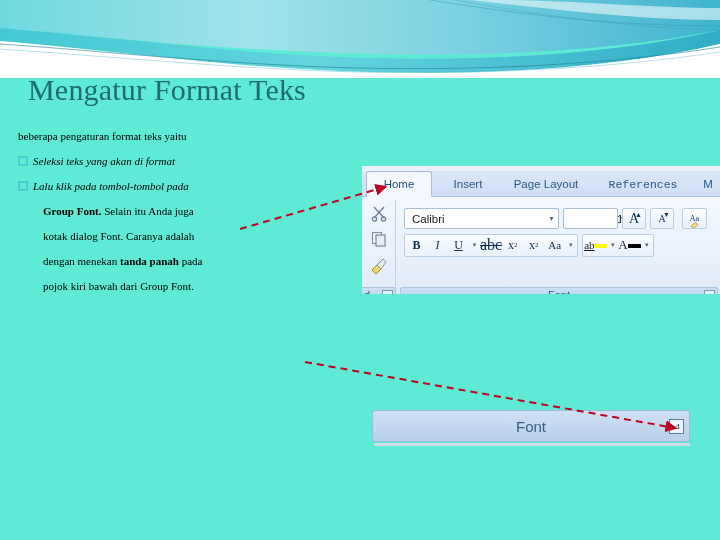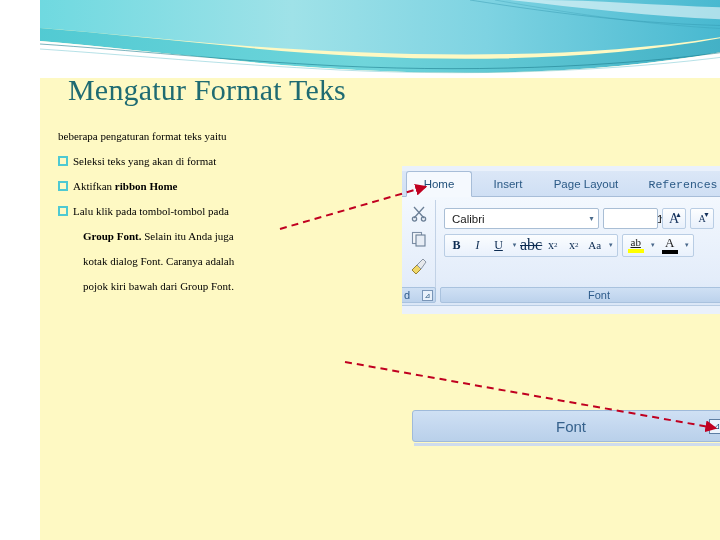--- a/index.html
+++ b/index.html
@@ -5,21 +5,21 @@
   * { box-sizing: border-box; margin: 0; padding: 0; }
 
   body {
     width: 720px; height: 540px;
     background: #ffffff;
     font-family: "Liberation Serif", serif;
     overflow: hidden;
     position: relative;
   }
 
-  .slide { position: absolute; inset: 0; background: #fef9c3; overflow: hidden; margin-left: 40px; }
+  .slide { position: absolute; inset: 0; background: #5eead4; overflow: hidden; }
 
   
   .swoosh-wrap { position: absolute; left: 0; top: 0; width: 720px; height: 78px; overflow: hidden; }
   .swoosh-wrap svg { display: block; }
 
   
   .title {
     position: absolute;
     left: 28px; top: 72px;
     width: 400px;
@@ -47,29 +47,29 @@
     display: flex;
     align-items: flex-start;
     gap: 5px;
   }
   .bullet-box {
     flex: 0 0 auto;
     width: 10px; height: 10px;
     border: 2px solid #4ec9d2;
     margin-top: 7px;
   }
-  .bullet-text { flex: 1 1 auto; }
+  .bullet-text { flex: 1 1 auto; font-style: italic; }
   .bullet-text b { font-weight: bold; }
   .indent-line { padding-left: 25px; }
 
   
   .ribbon-panel {
     position: absolute;
     left: 362px; top: 166px;
-    width: 358px; height: 148px;
+    width: 358px; height: 128px;
     background: #eaf1fb;
     overflow: hidden;
   }
   .ribbon-tabstrip {
     position: absolute; left: 0; top: 5px;
     width: 358px; height: 26px;
     background: linear-gradient(#dbe7f7, #cfdff4);
     border-bottom: 1px solid #a7bdd8;
   }
   .tab {
@@ -130,21 +130,21 @@
     height: 23px; display: flex; align-items: center; padding: 0 1px;
   }
   .fbtn {
     min-width: 21px; height: 21px;
     display: flex; align-items: center; justify-content: center;
     font-family: "Liberation Serif", serif; font-size: 12px; color: #0d2c52;
     position: relative;
   }
   .dd-caret { width: 11px; height: 21px; display: flex; align-items: center; justify-content: center; font-size: 7px; color: #49688b; }
 
-  .clr-btn { width: 23px; height: 21px; position: relative; display: flex; flex-direction: column; align-items: center; justify-content: center; }
+  .clr-btn { width: 23px; height: 21px; position: relative; display: flex; flex-direction: row; align-items: center; justify-content: center; }
   .clr-glyph { font-size: 11px; line-height: 11px; font-family: "Liberation Serif", serif; color: #1a1a1a; }
   .clr-bar { width: 16px; height: 4px; margin-top: 1px; }
 
   
   .cap-row { position: absolute; left: 0; bottom: 2px; width: 358px; height: 17px; }
   .cap-bar {
     position: absolute; bottom: 0; height: 16px;
     background: linear-gradient(#cfe0f4, #bcd2ec);
     border: 1px solid #a9c2de; border-radius: 2px;
     display: flex; align-items: center; justify-content: center;
@@ -220,34 +220,31 @@
 
   <div class="body-block">
 
     <div class="plain-line">beberapa pengaturan format teks yaitu</div>
 
     <div class="bullet-item">
       <span class="bullet-box"></span>
       <span class="bullet-text">Seleksi teks yang akan di format</span>
     </div>
 
-    <div class="bullet-item">
-      <span class="bullet-box"></span>
-      <span class="bullet-text"><span>Aktifkan </span><b>ribbon Home</b></span>
-    </div>
 
     <div class="bullet-item">
       <span class="bullet-box"></span>
       <span class="bullet-text">Lalu klik pada tombol-tombol pada</span>
     </div>
 
     <div class="indent-line"><b>Group Font.</b><span>   Selain itu Anda juga</span></div>
 
     <div class="indent-line">kotak dialog Font. Caranya adalah</div>
 
+    <div class="indent-line"><span>dengan menekan </span><b>tanda panah</b><span> pada</span></div>
 
     <div class="indent-line">pojok kiri bawah dari Group Font.</div>
   </div>
 
   <div class="ribbon-panel">
 
     <div class="ribbon-tabstrip">
       <div class="tab active" style="left:4px;  width:66px;">Home</div>
       <div class="tab" style="left:78px; width:56px;">Insert</div>
       <div class="tab" style="left:140px;width:88px;">Page Layout</div>

